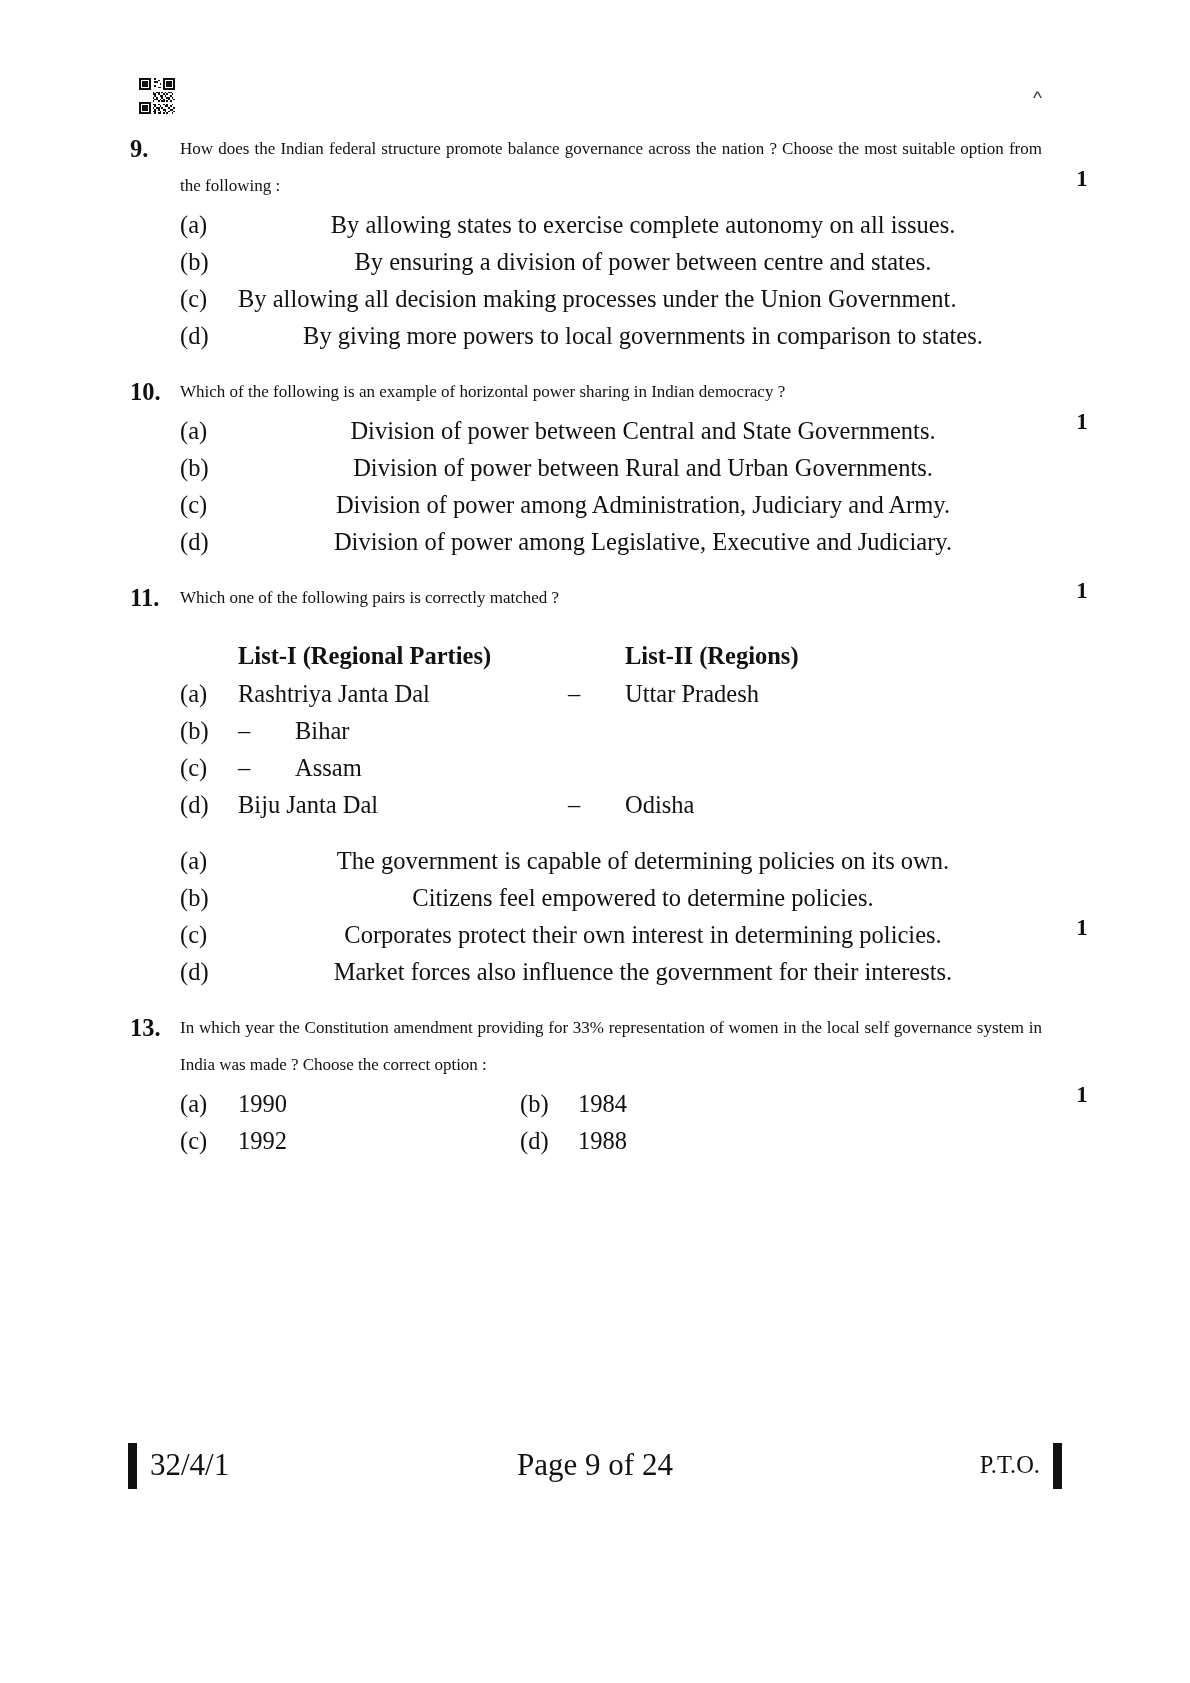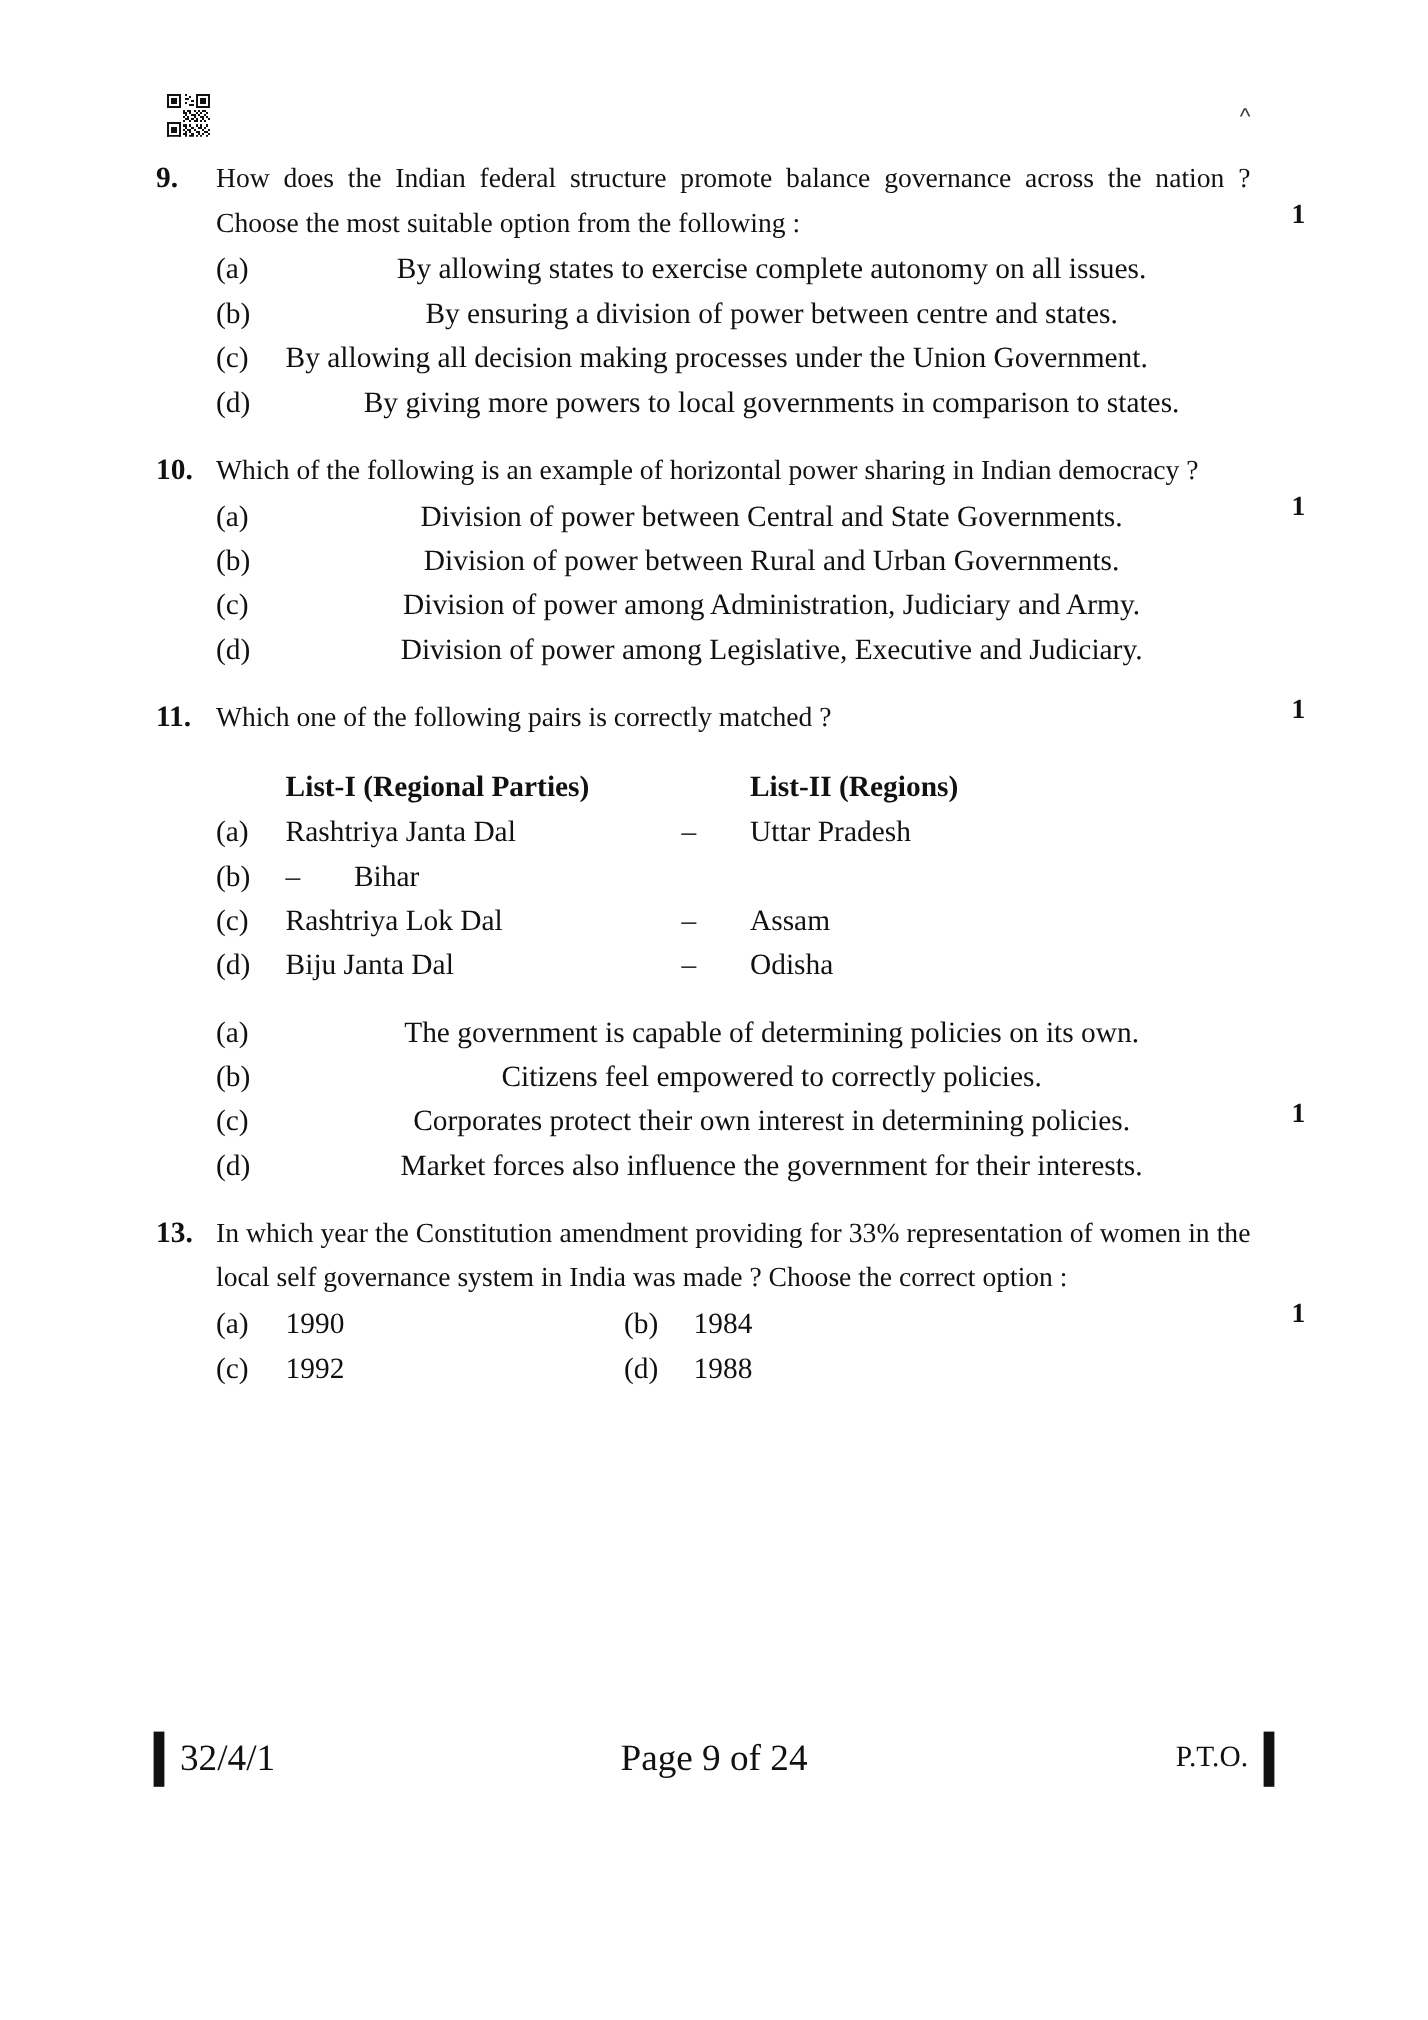--- a/index.html
+++ b/index.html
@@ -64,21 +64,21 @@
     flex: 0 0 52px;
     font-weight: bold;
     font-size: 24.5px;
     line-height: 37px;
     text-align: left;
     padding-left: 2px;
     box-sizing: border-box;
   }
   .qtext {
     flex: 1 1 auto;
-    font-size: 23px;
+    font-size: 17px;
     line-height: 37px;
     text-align: justify;
     text-justify: inter-word;
     padding-right: 6px;
   }
   .qtext.nojustify { text-align: left; }
 
   
   .marks {
     position: absolute;
@@ -369,21 +369,20 @@
           <div class="m-dash">–</div>
           <div class="m-right">Uttar Pradesh</div>
         </div>
         <div class="match-row">
           <div class="m-lbl">(b)</div>
           <div class="m-dash">–</div>
           <div class="m-right">Bihar</div>
         </div>
         <div class="match-row">
           <div class="m-lbl">(c)</div>
-          <div class="m-left">Rashtriya Lok Dal</div>
           <div class="m-dash">–</div>
           <div class="m-right">Assam</div>
         </div>
         <div class="match-row">
           <div class="m-lbl">(d)</div>
           <div class="m-left">Biju Janta Dal</div>
           <div class="m-dash">–</div>
           <div class="m-right">Odisha</div>
         </div>
       </div>
@@ -391,21 +390,21 @@
 
     <div class="qblock">
       <div class="marks" style="top:74px;">1</div>
       <div class="options">
         <div class="opt">
           <div class="lbl">(a)</div>
           <div class="txt">The government is capable of determining policies on its own.</div>
         </div>
         <div class="opt">
           <div class="lbl">(b)</div>
-          <div class="txt">Citizens feel empowered to correctly policies.</div>
+          <div class="txt">Citizens feel empowered to determine policies.</div>
         </div>
         <div class="opt">
           <div class="lbl">(c)</div>
           <div class="txt">Corporates protect their own interest in determining policies.</div>
         </div>
         <div class="opt">
           <div class="lbl">(d)</div>
           <div class="txt">Market forces also influence the government for their interests.</div>
         </div>
       </div>

